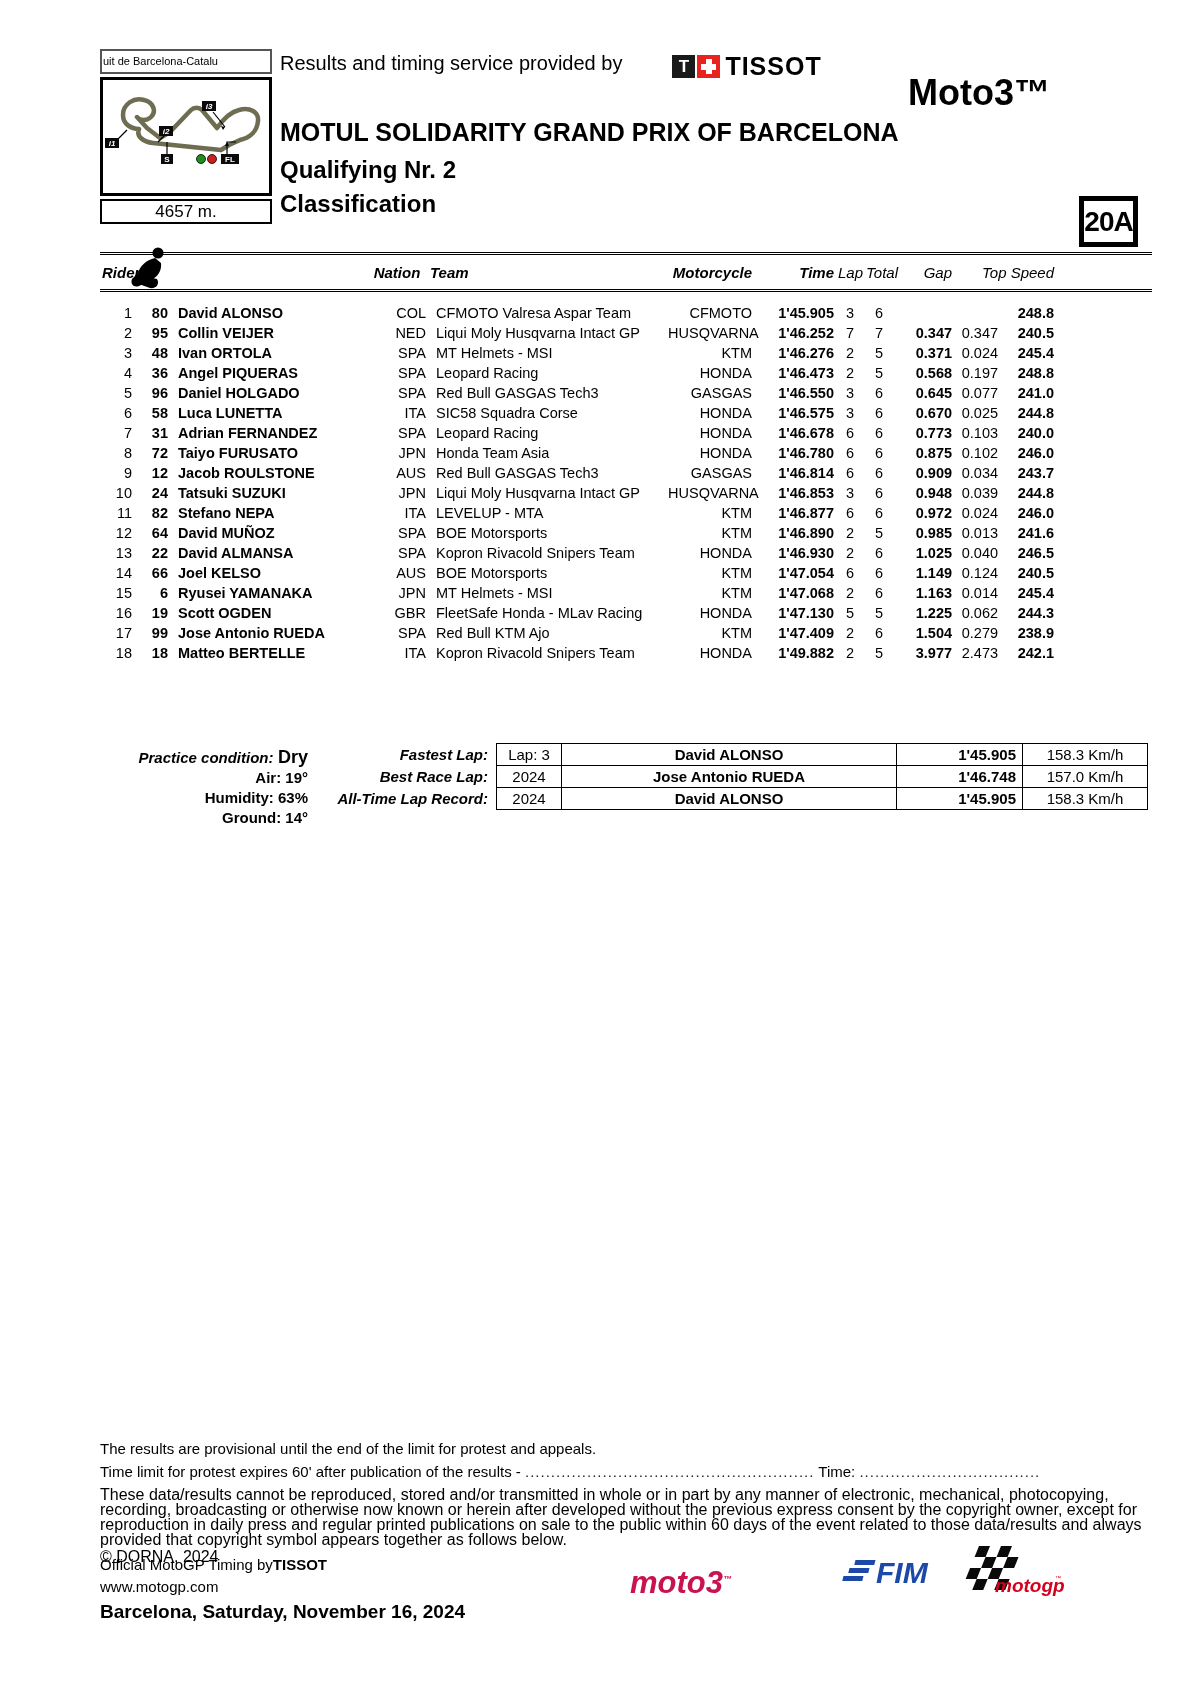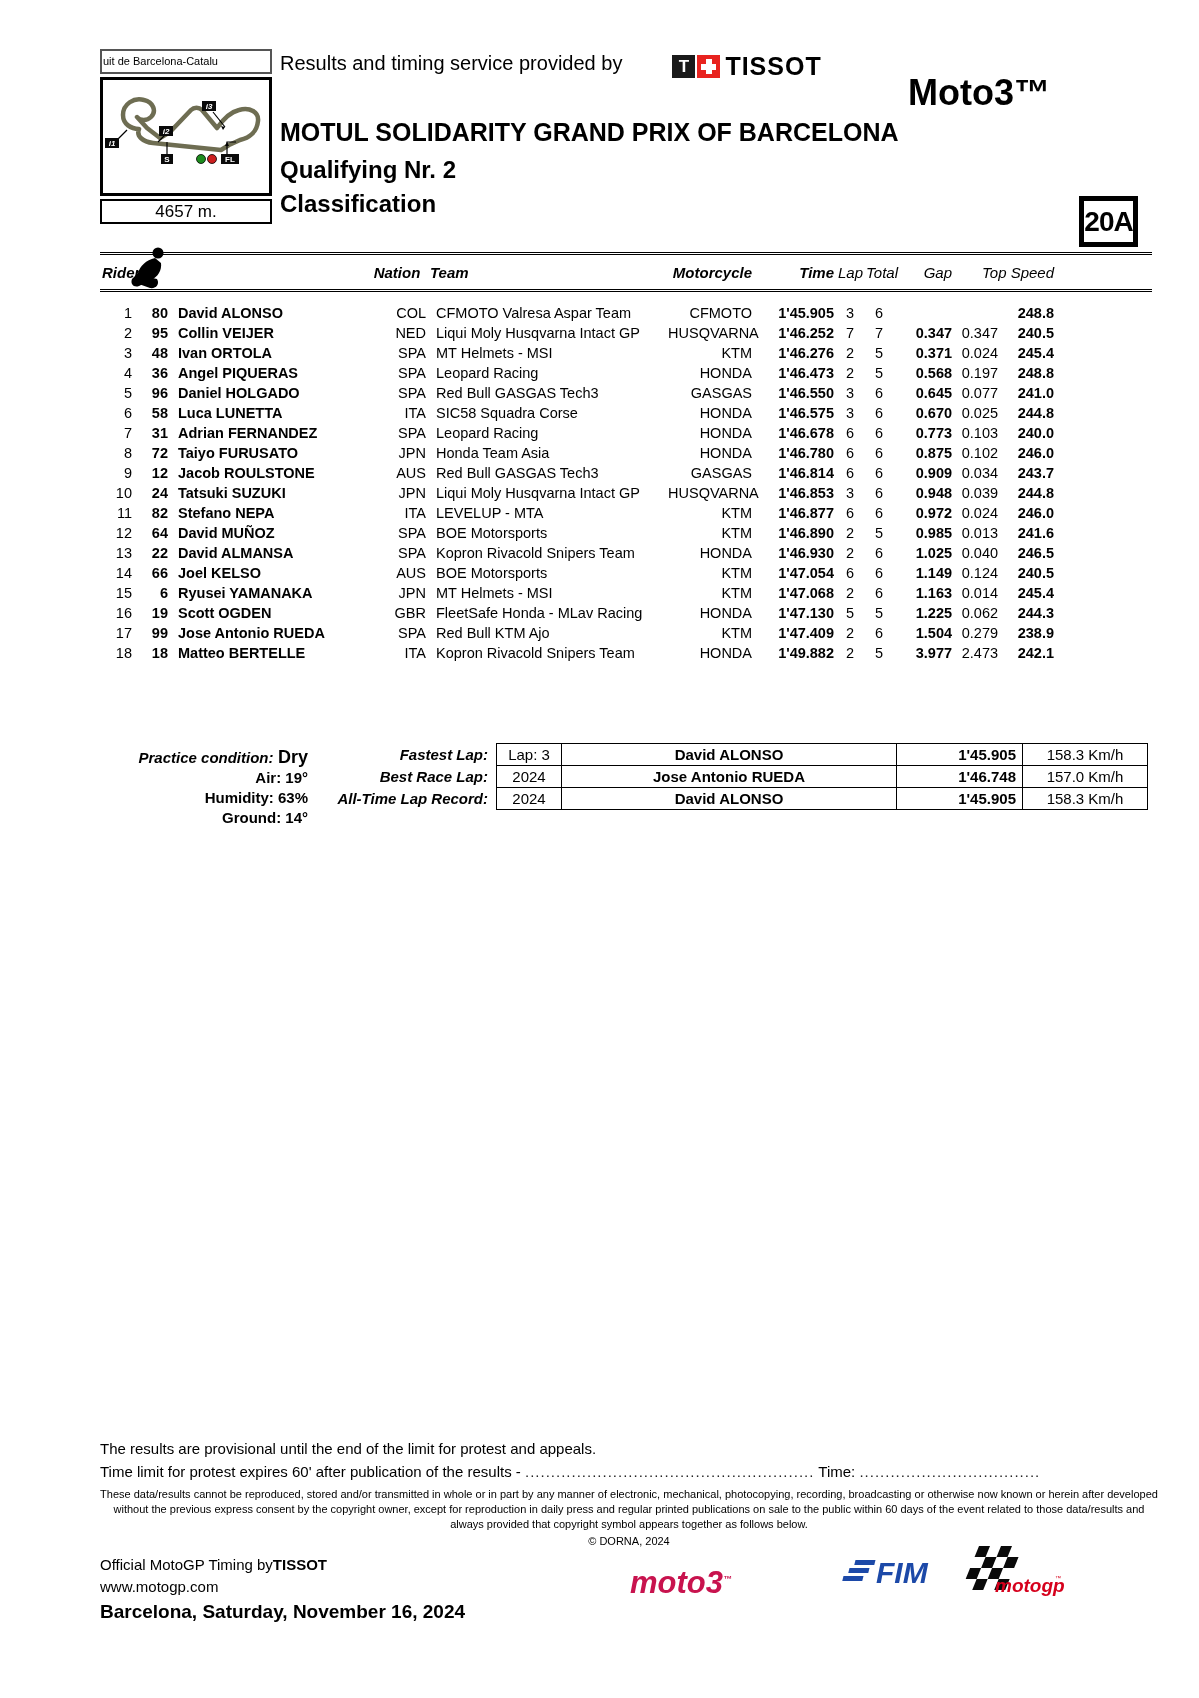--- a/index.html
+++ b/index.html
@@ -60,21 +60,21 @@
   table.rec td.lbl{border:none;font-style:italic;font-weight:bold;text-align:right;width:382px;padding-right:8px;}
   td.rec-meta{text-align:center;width:52px;}
   td.rec-rider{text-align:center;font-weight:bold;width:322px;}
   td.rec-time{text-align:right;font-weight:bold;width:113px;}
   td.rec-speed{text-align:center;width:112px;}
 
   
   .foot1{position:absolute;left:100px;top:1440px;font-size:15px;}
   .foot2{position:absolute;left:100px;top:1463px;font-size:15px;}
   .foot2 .dots{letter-spacing:1px;color:#222;}
-  .legal{position:absolute;left:100px;top:1487px;width:1058px;font-size:11px;line-height:15px;text-align:center;}
+  .legal{position:absolute;left:100px;top:1487px;width:1058px;font-size:16px;line-height:15px;}
   .copyright{margin-top:2px;}
   .timing-line{position:absolute;left:100px;top:1556px;font-size:15px;}
   .timing-brand{font-weight:bold;}
   .url-line{position:absolute;left:100px;top:1578px;font-size:15px;}
   .date-line{position:absolute;left:100px;top:1601px;font-size:19px;font-weight:bold;}
   .moto3-logo{position:absolute;left:630px;top:1565px;font-size:31px;font-weight:bold;font-style:italic;color:#c8134e;}
   .moto3-logo sup{font-size:9px;color:#c8134e;}
   .fim-logo{position:absolute;left:840px;top:1550px;}
   .motogp-logo{position:absolute;left:945px;top:1544px;}
 </style>

